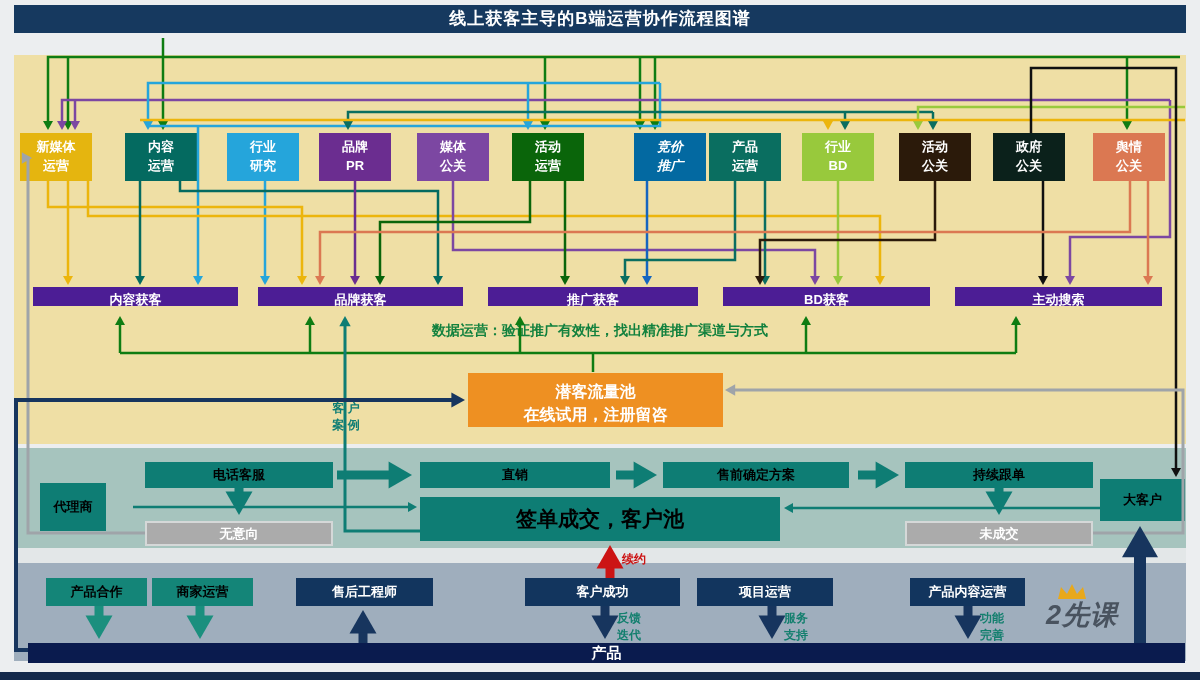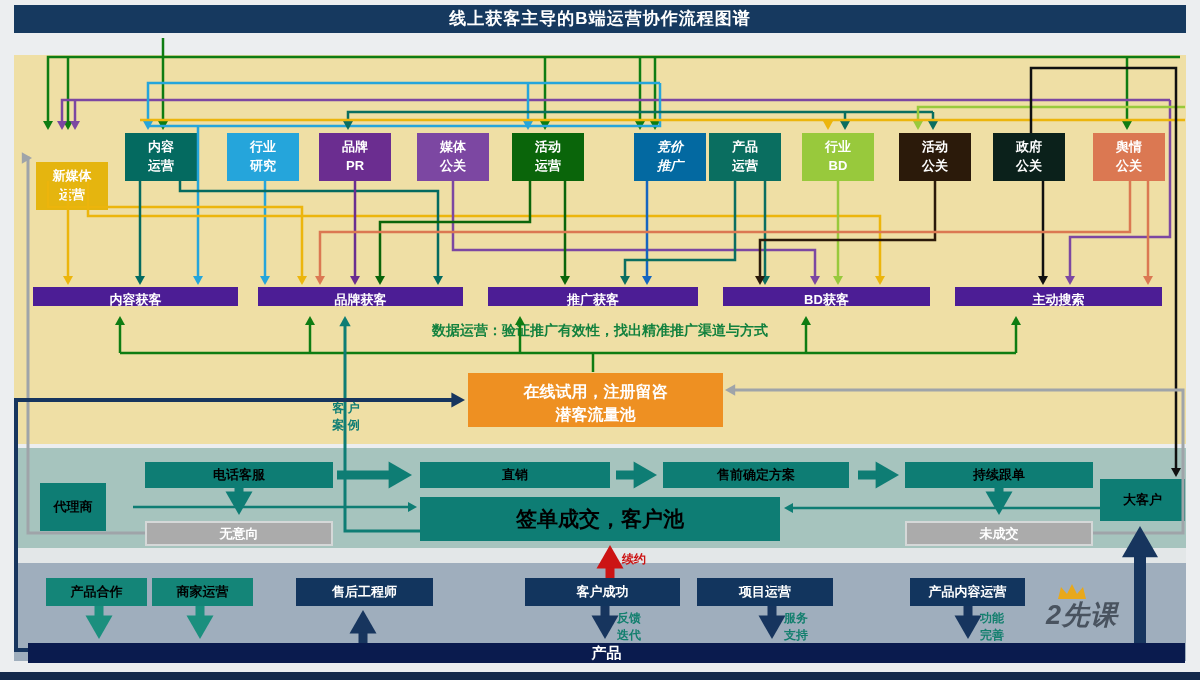--- a/index.html
+++ b/index.html
@@ -43,21 +43,21 @@
 </head>
 <body>
 
 <div class="abs titlebar">线上获客主导的B端运营协作流程图谱</div>
 <div class="abs beige"></div>
 <div class="abs tealband"></div>
 <div class="abs strip"></div>
 <div class="abs grayband"></div>
 <div class="abs bottomstrip"></div>
 
-<div class="abs dept" style="left: 36px; background: rgb(229, 181, 15); margin-top: 29px;">
+<div class="abs dept" style="left: 20px; background: rgb(229, 181, 15);">
     <span class="l">新媒体</span>
     <span class="l">运营</span>
   </div>
 <div class="abs dept" style="left: 125px; background: rgb(4, 106, 96);">
     <span class="l">内容</span>
     <span class="l">运营</span>
   </div>
 <div class="abs dept" style="left: 227px; background: rgb(37, 165, 219);">
     <span class="l">行业</span>
     <span class="l">研究</span>
@@ -101,22 +101,22 @@
 
 <div class="abs chan" style="left:33px;width:205px">内容获客</div>
 <div class="abs chan" style="left:258px;width:205px">品牌获客</div>
 <div class="abs chan" style="left:488px;width:210px">推广获客</div>
 <div class="abs chan" style="left:723px;width:207px">BD获客</div>
 <div class="abs chan" style="left:955px;width:207px">主动搜索</div>
 
 <div class="abs note" style="left:240px;top:322px;width:720px">数据运营：验证推广有效性，找出精准推广渠道与方式</div>
 
 <div class="abs pool">
+  <span class="l">潜客流量池</span>
   <span class="l">在线试用，注册留咨</span>
-  <span class="l">潜客流量池</span>
 </div>
 
 <div class="abs lbl teal-txt" style="left:320px;top:400px;width:52px;text-align:center">
   <span class="l">客 户</span>
   <span class="l">案 例</span>
 </div>
 
 <div class="abs tbox" style="left:40px;top:483px;width:66px;height:48px;line-height:48px">代理商</div>
 <div class="abs tbox" style="left:145px;top:462px;width:188px;height:26px;line-height:26px">电话客服</div>
 <div class="abs gxbox" style="left:145px;top:521px;width:188px;height:25px;line-height:21px">无意向</div>

